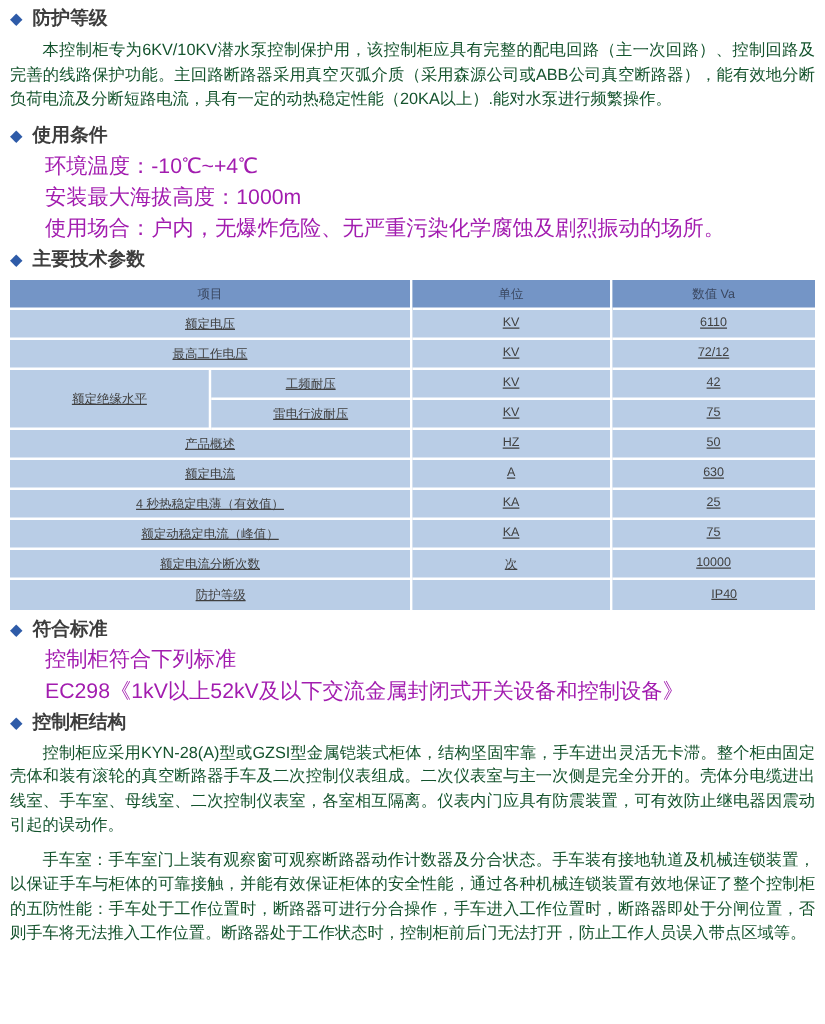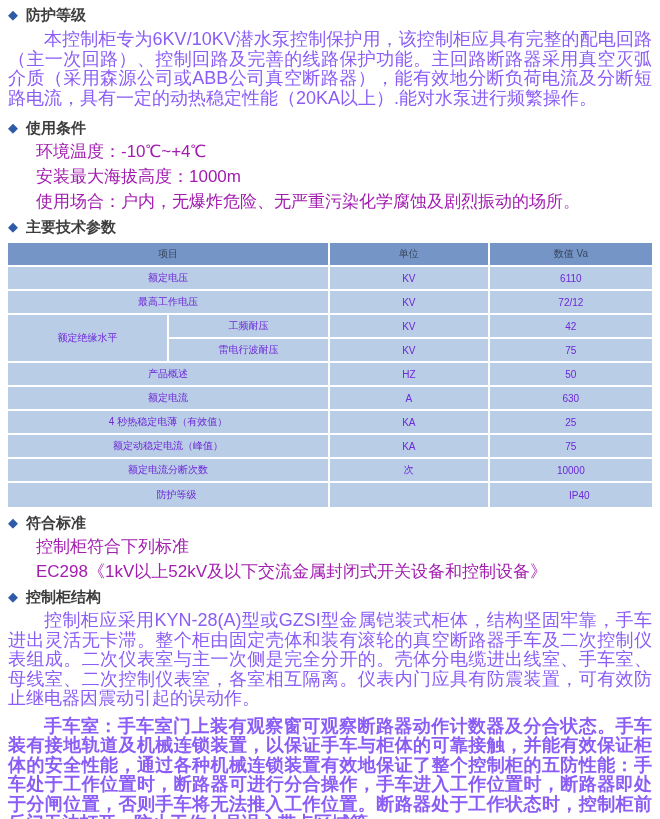--- a/index.html
+++ b/index.html
@@ -20,26 +20,26 @@
     color: #2e5ba8; font-size: 13px; margin-right: 8px;
     font-weight: normal; line-height: 20px;
   }
   .h-overview   { margin-top: 0; }
   .h-conditions { margin-top: 10px; }
   .h-params     { margin-top: 6px; }
   .h-standards  { margin-top: 6px; }
   .h-structure  { margin-top: 4px; }
 
   .body-par {
-    font-size: 18px; color: #8b5cf6; line-height: 19.5px;
+    font-size: 13px; color: #14532d; line-height: 19.5px;
     text-indent: 2em; text-align: justify;
   }
   .p-overview { margin-top: 5px; }
   .p-struct1  { margin-top: 4px; }
-  .p-struct2  { margin-top: 8px; font-weight: bold; }
+  .p-struct2  { margin-top: 8px; }
 
   .line-list { margin-top: 4px; margin-left: 28px; }
   .line-item {
     font-size: 17px; color: #a21caf; line-height: 19px;
     margin-bottom: 6px;
   }
 
   table.params {
     width: 100%; margin-top: 6px;
     border-collapse: separate; border-spacing: 0;
@@ -49,21 +49,21 @@
     border-right: 2px solid #ffffff;
     border-bottom: 2px solid #ffffff;
     text-align: center; vertical-align: middle;
     height: 24px; font-size: 10px; font-weight: normal;
     overflow: hidden; white-space: nowrap;
   }
   table.params th {
     background: #7495c6; color: #3a4760;
   }
   table.params td {
-    background: #b9cde6; color: #6d28d9;
+    background: #b9cde6; color: #404040; text-decoration: underline;
   }
   table.params th:last-child, table.params td.last-col { border-right: none; }
   table.params tr.last-row td { border-bottom: none; padding-left: 17px; }
 </style>
 </head>
 <body>
 
 <div class="page">
 
   <div class="sec-head h-overview">

